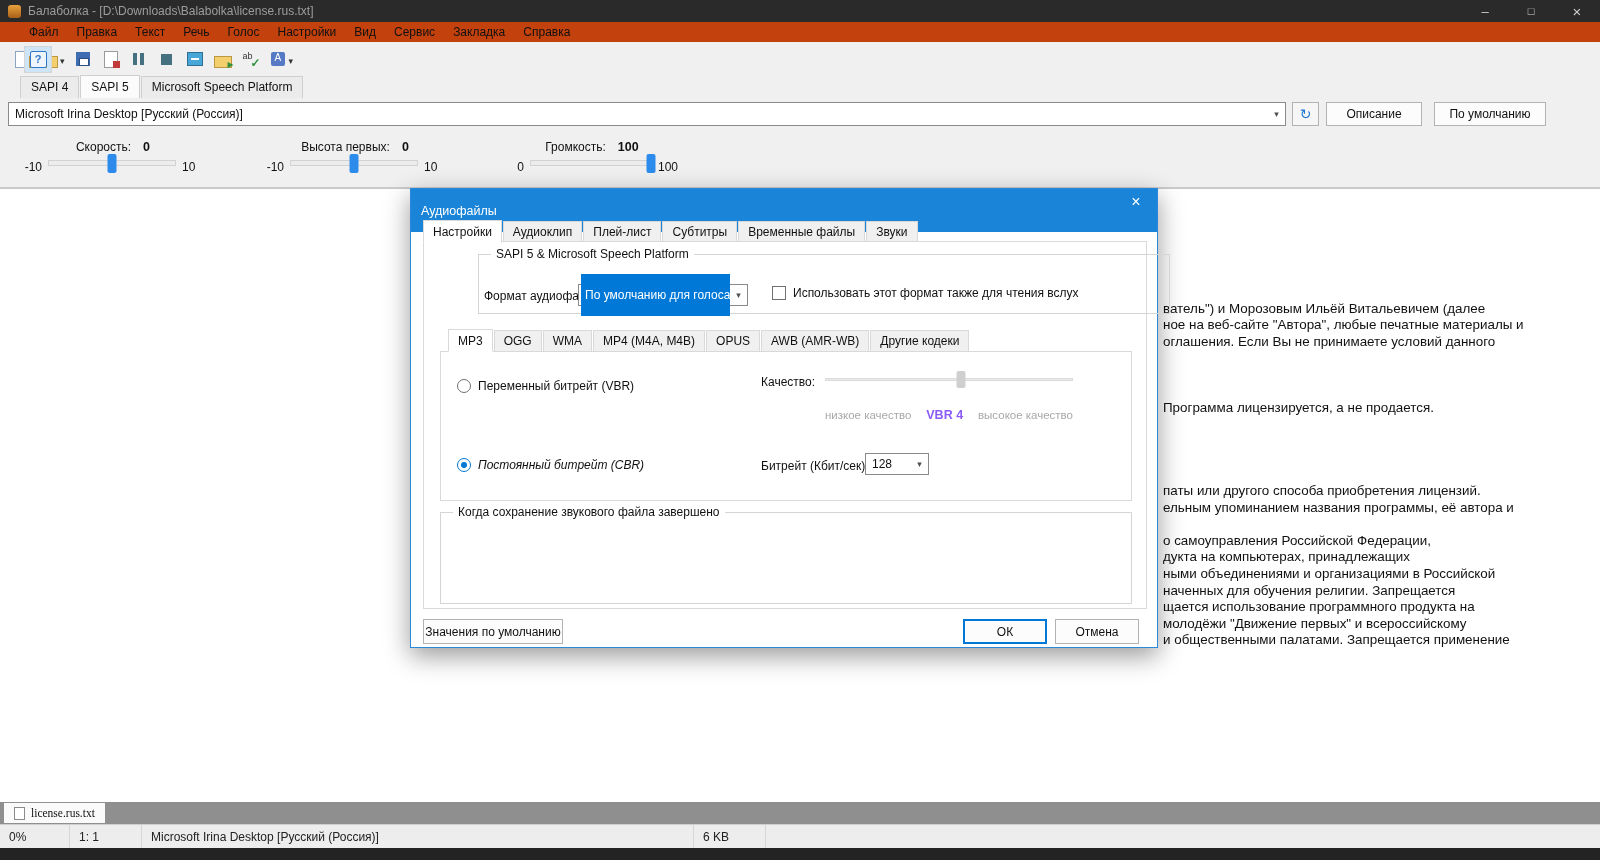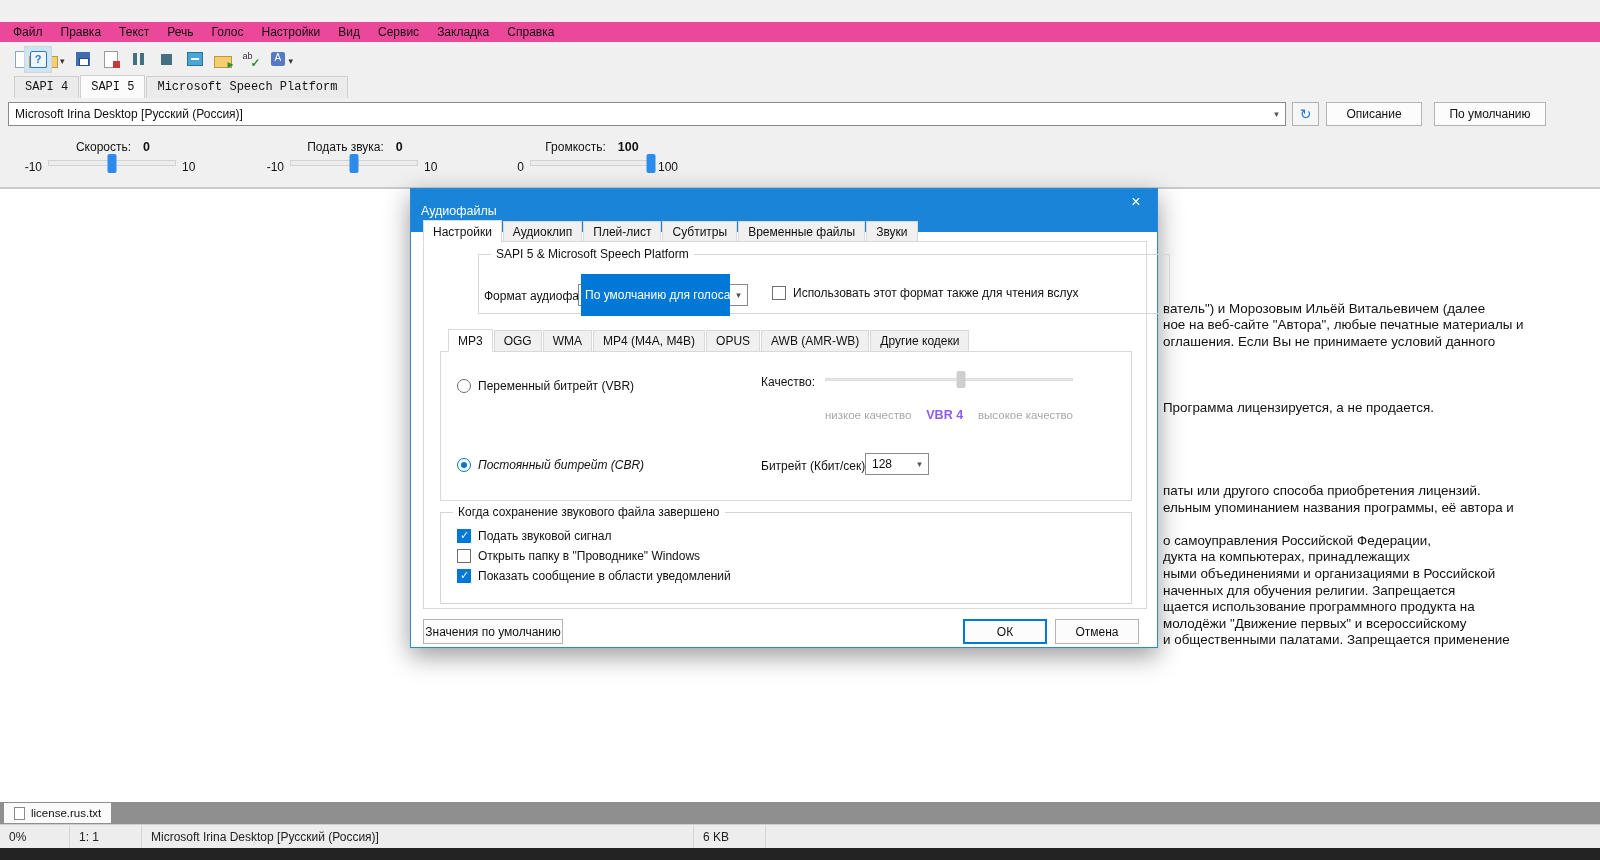--- a/index.html
+++ b/index.html
@@ -9,21 +9,21 @@
 
 #titlebar{position:absolute;top:0;left:0;right:0;height:22px;background:#2a2a2a;display:flex;align-items:center;font-size:12px;color:#9d9d9d;}
 .app-icon{width:13px;height:13px;margin:0 7px 0 8px;border-radius:3px;background:linear-gradient(#e8a13c,#a86017);flex:none;}
 .win-btns{margin-left:auto;display:flex;height:100%;}
 .win-btn{width:46px;display:flex;align-items:center;justify-content:center;color:#cfcfcf;}
 .win-btn.min::after{content:"–";font-size:13px;}
 .win-btn.max::after{content:"□";font-size:11px;}
 .win-btn.close::after{content:"×";font-size:15px;}
 
 
-#menubar{position:absolute;top:22px;left:0;right:0;height:20px;background:#ec4899;display:flex;align-items:center;font-size:12px;padding-left:4px;}
+#menubar{position:absolute;top:22px;left:0;right:0;height:20px;background:#c2410c;display:flex;align-items:center;font-size:12px;padding-left:20px;}
 .menu-item{padding:2px 9px;}
 
 
 #toolbar{position:absolute;top:42px;left:0;right:0;height:34px;background:#f0f0f0;display:flex;align-items:center;padding-left:8px;}
 .tb-item{height:27px;min-width:28px;display:flex;align-items:center;justify-content:center;gap:2px;border:1px solid transparent;border-radius:2px;padding:0 3px;}
 .tb-item.grp{margin-left:16px;}
 .tb-item.pressed{background:#cde5f7;border-color:#84b6dd;}
 .tb-ic{position:relative;width:18px;height:18px;display:flex;align-items:center;justify-content:center;}
 .tb-dd{display:none;}
 .tb-dd.show{display:inline-block;}
@@ -50,21 +50,21 @@
 .ic-split-audio::after{content:"▸";position:absolute;right:-2px;bottom:-3px;color:#2e8f3c;font-size:12px;}
 .ic-dictionary::before{content:"";width:14px;height:14px;border-radius:50%;background:#4a86d8;border:1px solid #2b5fa8;display:block;}
 .ic-dictionary::after{content:"";position:absolute;left:2px;top:8px;width:14px;height:2px;background:#fff;opacity:.85;}
 .ic-spellcheck::before{content:"ab";font-size:9px;color:#333;position:absolute;left:1px;top:1px;}
 .ic-spellcheck::after{content:"✓";color:#2e8f3c;font-size:12px;position:absolute;right:-1px;bottom:-2px;font-weight:bold;}
 .ic-language::before{content:"";width:14px;height:14px;background:#5579c4;border-radius:2px;display:block;}
 .ic-language::after{content:"A";position:absolute;color:#fff;font-size:10px;left:6px;top:2px;}
 .ic-help::before{content:"?";width:15px;height:15px;border:1px solid #2f78c4;border-radius:2px;color:#2f78c4;font-weight:bold;font-size:11px;display:flex;align-items:center;justify-content:center;background:#eef5fc;}
 
 
-#engine-tabs{position:absolute;top:76px;left:0;right:0;height:22px;display:flex;align-items:flex-end;padding-left:14px;font-family:Liberation Mono, monospace;}
+#engine-tabs{position:absolute;top:76px;left:0;right:0;height:22px;display:flex;align-items:flex-end;padding-left:20px;}
 #engine-tabs .tab{font-size:12px;padding:3px 10px 4px;border:1px solid #cfcfcf;border-bottom:none;background:#ebebeb;margin-right:1px;}
 #engine-tabs .tab.sel{background:#fbfbfb;padding-top:4px;}
 
 
 #voice-row{position:absolute;top:98px;left:0;right:0;height:32px;}
 .combo{display:flex;align-items:center;background:#fff;border:1px solid #8a8a8a;font-size:12px;}
 .combo .val{flex:1;padding:1px 6px;white-space:nowrap;overflow:hidden;}
 .combo .arrow{width:17px;align-self:stretch;display:flex;align-items:center;justify-content:center;color:#505050;}
 .combo .arrow::after{content:"▾";font-size:9px;}
 .combo.hl .val{background:#0078d7;color:#fff;margin:2px 0 2px 2px;padding:14px 4px;}
@@ -89,21 +89,21 @@
 .sg-thumb{position:absolute;top:-7px;width:9px;height:19px;background:#2d8ceb;border-radius:2px;transform:translateX(-50%);}
 
 
 #textarea{position:absolute;top:188px;left:0;width:1600px;height:614px;background:#fff;border-top:1px solid #c9c9c9;overflow:hidden;font-size:13.4px;}
 #doc-lines{padding-top:12px;}
 .doc-line{position:relative;height:16.6px;line-height:16.6px;white-space:pre;padding-left:10px;overflow:hidden;}
 .dl-right{position:absolute;left:1163px;top:0;}
 
 
 #doctabs{position:absolute;top:802px;left:0;right:0;height:22px;background:#8f8f8f;display:flex;align-items:center;padding-left:4px;}
-.doc-tab{height:20px;background:#fafafa;display:flex;align-items:center;gap:6px;padding:0 10px;font-size:11.5px;}
+.doc-tab{height:20px;background:#fafafa;display:flex;align-items:center;gap:6px;padding:0 10px;font-size:11.5px;font-family:Liberation Serif, serif;}
 .doc-ic::before{content:"";width:9px;height:11px;background:#fff;border:1px solid #8a8a8a;display:block;}
 #statusbar{position:absolute;top:824px;left:0;right:0;height:24px;background:#ededed;border-top:1px solid #cfcfcf;display:flex;align-items:stretch;font-size:12px;color:#222;}
 .sb-cell{display:flex;align-items:center;padding-left:9px;border-right:1px solid #d6d6d6;white-space:nowrap;overflow:hidden;}
 .sb-cell.c1{width:70px;}
 .sb-cell.c2{width:72px;}
 .sb-cell.c3{width:552px;}
 .sb-cell.c4{width:72px;}
 .sb-cell.c5{flex:1;border-right:none;}
 #bottomstrip{position:absolute;top:848px;left:0;right:0;height:12px;background:#232323;}
 
@@ -146,20 +146,35 @@
 #btn-defaults{position:absolute;left:12px;top:430px;width:140px;height:25px;}
 #btn-ok{position:absolute;left:552px;top:430px;width:84px;height:25px;}
 #btn-ok.primary{border:2px solid #0078d7;}
 #btn-cancel{position:absolute;left:644px;top:430px;width:84px;height:25px;}
 </style>
 </head>
 <body>
 
 <div id="app">
 
+  <div id="titlebar">
+    <span class="app-icon"></span>
+    <span>Балаболка - [D:\Downloads\Balabolka\license.rus.txt]</span>
+    <div class="win-btns">
+      <div class="win-btn min">
+          <span></span>
+        </div>
+      <div class="win-btn max">
+          <span></span>
+        </div>
+      <div class="win-btn close">
+          <span></span>
+        </div>
+    </div>
+  </div>
 
   <div id="menubar">
 
       <div class="menu-item"><span>Файл</span></div>
 
       <div class="menu-item"><span>Правка</span></div>
 
       <div class="menu-item"><span>Текст</span></div>
 
       <div class="menu-item"><span>Речь</span></div>
@@ -292,21 +307,21 @@
           <span class="sg-min">-10</span>
           <div class="sg-track">
             <div class="sg-thumb" style="left: 50%;"></div>
           </div>
           <span class="sg-max">10</span>
         </div>
       </div>
 
       <div class="slider-group">
         <div class="sg-head">
-          <span>Подать звука:</span>
+          <span>Высота первых:</span>
           <b>0</b>
         </div>
         <div class="sg-row">
           <span class="sg-min">-10</span>
           <div class="sg-track">
             <div class="sg-thumb" style="left: 50%;"></div>
           </div>
           <span class="sg-max">10</span>
         </div>
       </div>
@@ -587,37 +602,20 @@
         </div>
         <span class="bitrate-label">Битрейт (Кбит/сек):</span>
         <div class="combo combo-bitrate">
           <span class="val">128</span>
           <span class="arrow"></span>
         </div>
       </div>
 
       <div class="grp g2">
         <span class="grp-title">Когда сохранение звукового файла завершено</span>
-        <div>
-
-            <div class="check-row">
-              <span class="cb checked"></span>
-              <span>Подать звуковой сигнал</span>
-            </div>
-
-            <div class="check-row">
-              <span class="cb"></span>
-              <span>Открыть папку в "Проводнике" Windows</span>
-            </div>
-
-            <div class="check-row">
-              <span class="cb checked"></span>
-              <span>Показать сообщение в области уведомлений</span>
-            </div>
-          </div>
       </div>
 
     </div>
 
     <div class="btn" id="btn-defaults">Значения по умолчанию</div>
     <div class="btn primary" id="btn-ok">ОК</div>
     <div class="btn" id="btn-cancel">Отмена</div>
   </div>
 
   <div id="doctabs">

